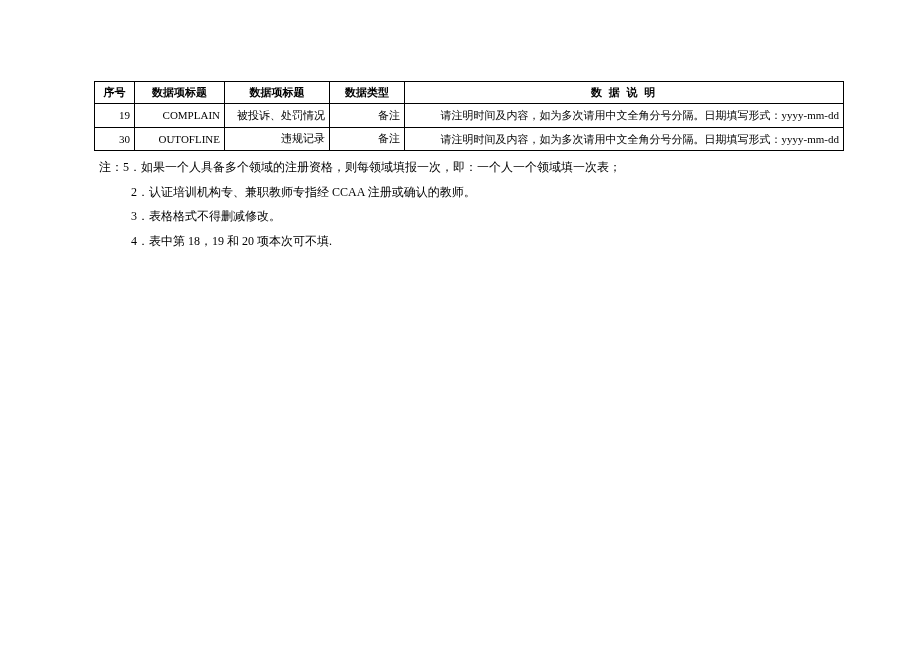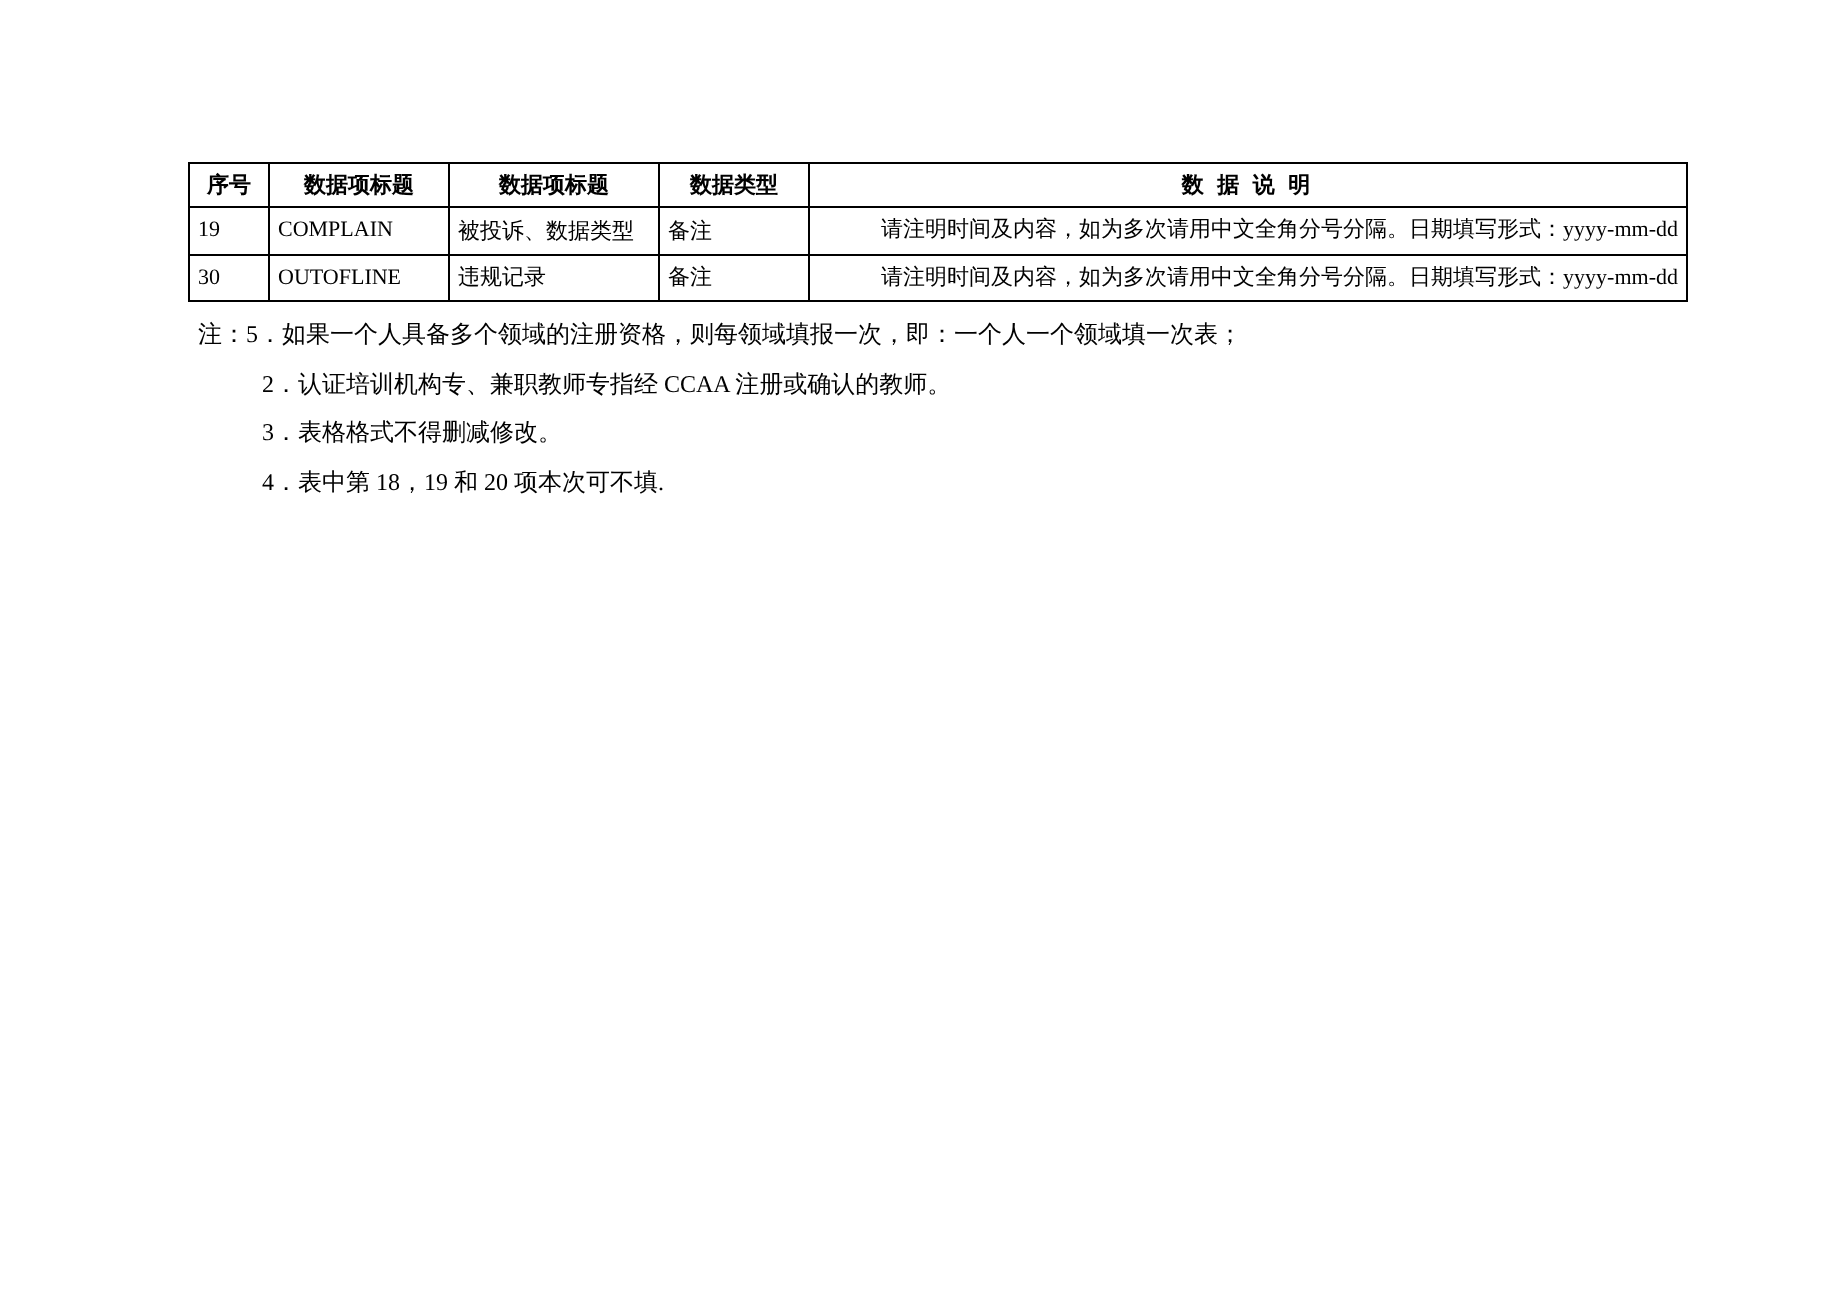--- a/index.html
+++ b/index.html
@@ -26,21 +26,21 @@
       padding: 3px 4px;
       vertical-align: middle;
       font-size: 11px;
     }
     th {
       font-weight: bold;
       text-align: center;
       white-space: nowrap;
     }
     td.center {
-      text-align: left;
+      text-align: right;
     }
     td.desc {
       text-align: right;
       line-height: 1.5;
       padding-left: 6px;
     }
     col.col1 { width: 40px; }
     col.col2 { width: 90px; }
     col.col3 { width: 105px; }
     col.col4 { width: 75px; }
@@ -81,21 +81,21 @@
       <th>数据项标题</th>
       <th>数据项标题</th>
       <th>数据类型</th>
       <th><span class="spacer">数 据 说 明</span></th>
     </tr>
   </thead>
   <tbody>
     <tr>
       <td class="center">19</td>
       <td class="center">COMPLAIN</td>
-      <td class="center">被投诉、数据类型</td>
+      <td class="center">被投诉、处罚情况</td>
       <td class="center">备注</td>
       <td class="desc">　　请注明时间及内容，如为多次请用中文全角分号分隔。日期填写形式：yyyy-mm-dd</td>
     </tr>
     <tr>
       <td class="center">30</td>
       <td class="center">OUTOFLINE</td>
       <td class="center">违规记录</td>
       <td class="center">备注</td>
       <td class="desc">　　请注明时间及内容，如为多次请用中文全角分号分隔。日期填写形式：yyyy-mm-dd</td>
     </tr>

